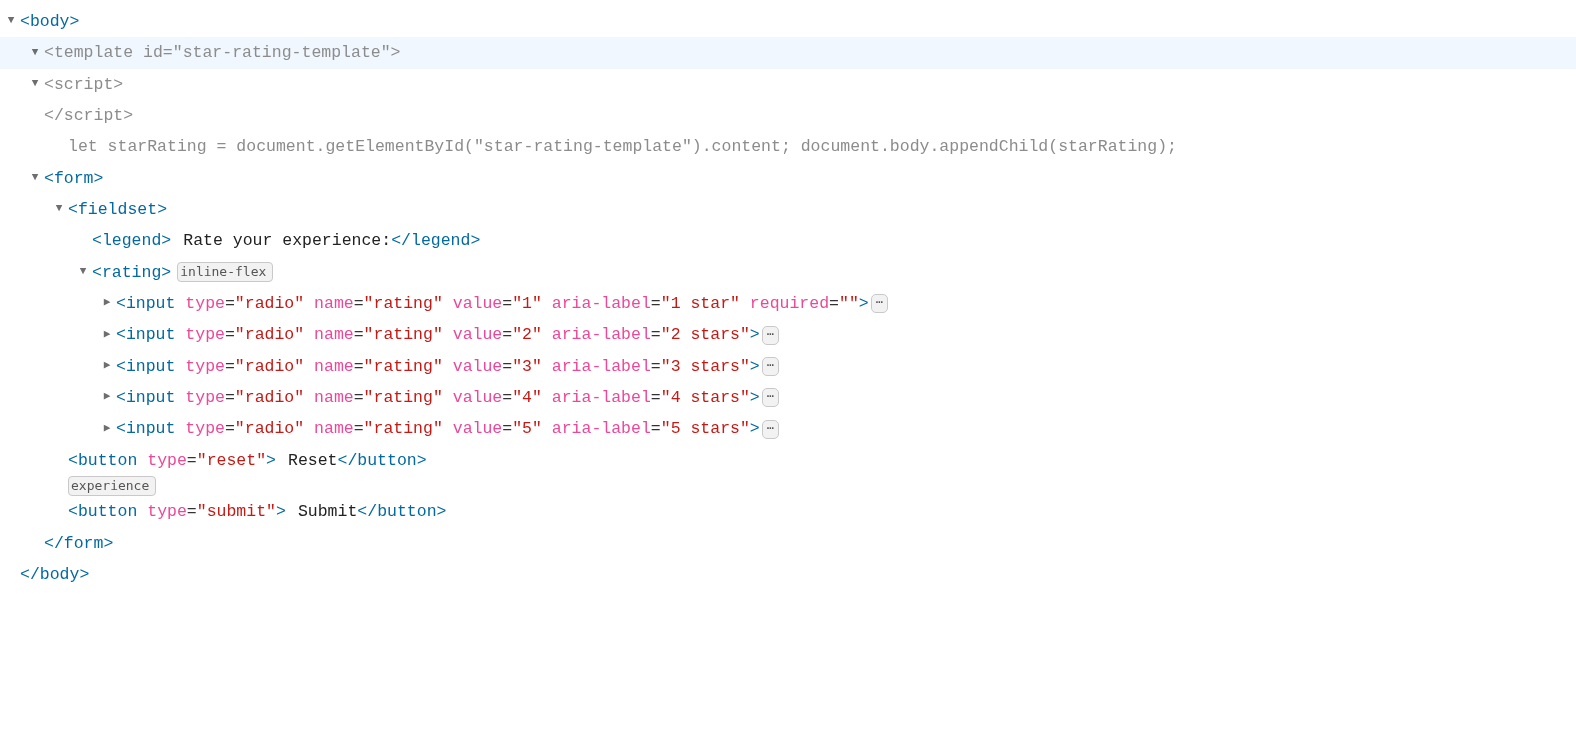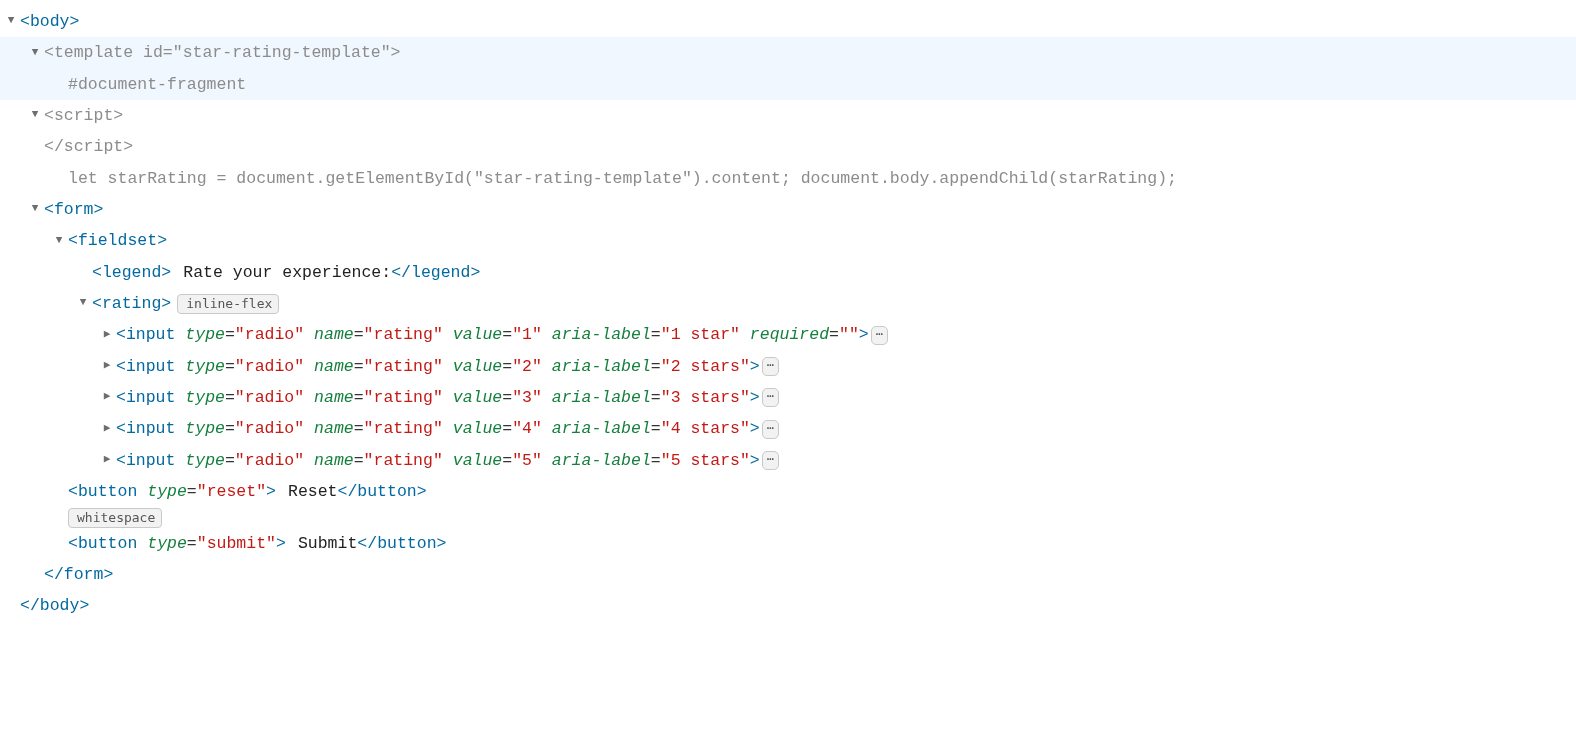--- a/index.html
+++ b/index.html
@@ -27,33 +27,33 @@
     justify-content: center;
     color: #6e6e6e;
     font-size: 11px;
     margin-right: 2px;
     cursor: pointer;
     position: relative;
     top: -1px;
   }
   .arrow.right { font-size: 11px; }
   .p-tag   { color: #0369a1; }
-  .p-attr  { color: #15803d; font-style: italic; }
+  .p-attr  { color: #ec4899; }
   .p-val   { color: #c41a16; }
   .p-text  { color: #222; margin-left: 12px; }
   .p-gray  { color: #8c8c8c; }
   .badge {
     display: inline-flex;
     align-items: center;
     background: #f2f2f2;
     border: 1px solid #c9c9c9;
     border-radius: 4px;
     font-size: 13px;
     line-height: 1;
-    padding: 2px 6px 3px 8px;
+    padding: 2px 6px 3px 2px;
     color: #555;
     font-family: Menlo, Monaco, monospace;
     margin-left: 6px;
   }
   .ellipsis-badge {
     display: inline-flex;
     align-items: center;
     justify-content: center;
     background: #f2f2f2;
     border: 1px solid #c9c9c9;
@@ -77,24 +77,20 @@
     <span class="arrow">▼</span>
     <span class="p-tag">&lt;<span>body</span>&gt;</span>
   </div>
 
   <div class="row hl">
     <span class="indent" style="width:28px"></span>
     <span class="arrow">▼</span>
     <span class="p-gray">&lt;<span>template</span> <span>id</span>=<span>"</span><span>star-rating-template</span><span>"</span>&gt;</span>
   </div>
 
-  <div class="row hl">
-    <span class="indent" style="width:68px"></span>
-    <span class="p-gray">#document-fragment</span>
-  </div>
 
 
   <div class="row">
     <span class="indent" style="width:28px"></span>
     <span class="arrow">▼</span>
     <span class="p-gray">&lt;<span>script</span>&gt;</span>
   </div>
 
   <div class="row">
     <span class="indent" style="width:44px"></span>
@@ -162,21 +158,21 @@
 
 
 
   <div class="row">
     <span class="indent" style="width:68px"></span>
     <span><span class="p-tag">&lt;<span>button</span></span> <span class="p-attr">type</span>=<span class="p-val">"<span>reset</span>"</span><span class="p-tag">&gt;</span><span class="p-text">Reset</span><span class="p-tag">&lt;/<span>button</span>&gt;</span></span>
   </div>
 
   <div class="row">
     <span class="indent" style="width:62px"></span>
-    <span class="badge">whitespace</span>
+    <span class="badge">experience</span>
   </div>
 
   <div class="row">
     <span class="indent" style="width:68px"></span>
     <span><span class="p-tag">&lt;<span>button</span></span> <span class="p-attr">type</span>=<span class="p-val">"<span>submit</span>"</span><span class="p-tag">&gt;</span><span class="p-text">Submit</span><span class="p-tag">&lt;/<span>button</span>&gt;</span></span>
   </div>
 
   <div class="row">
     <span class="indent" style="width:44px"></span>
     <span class="p-tag">&lt;/<span>form</span>&gt;</span>

